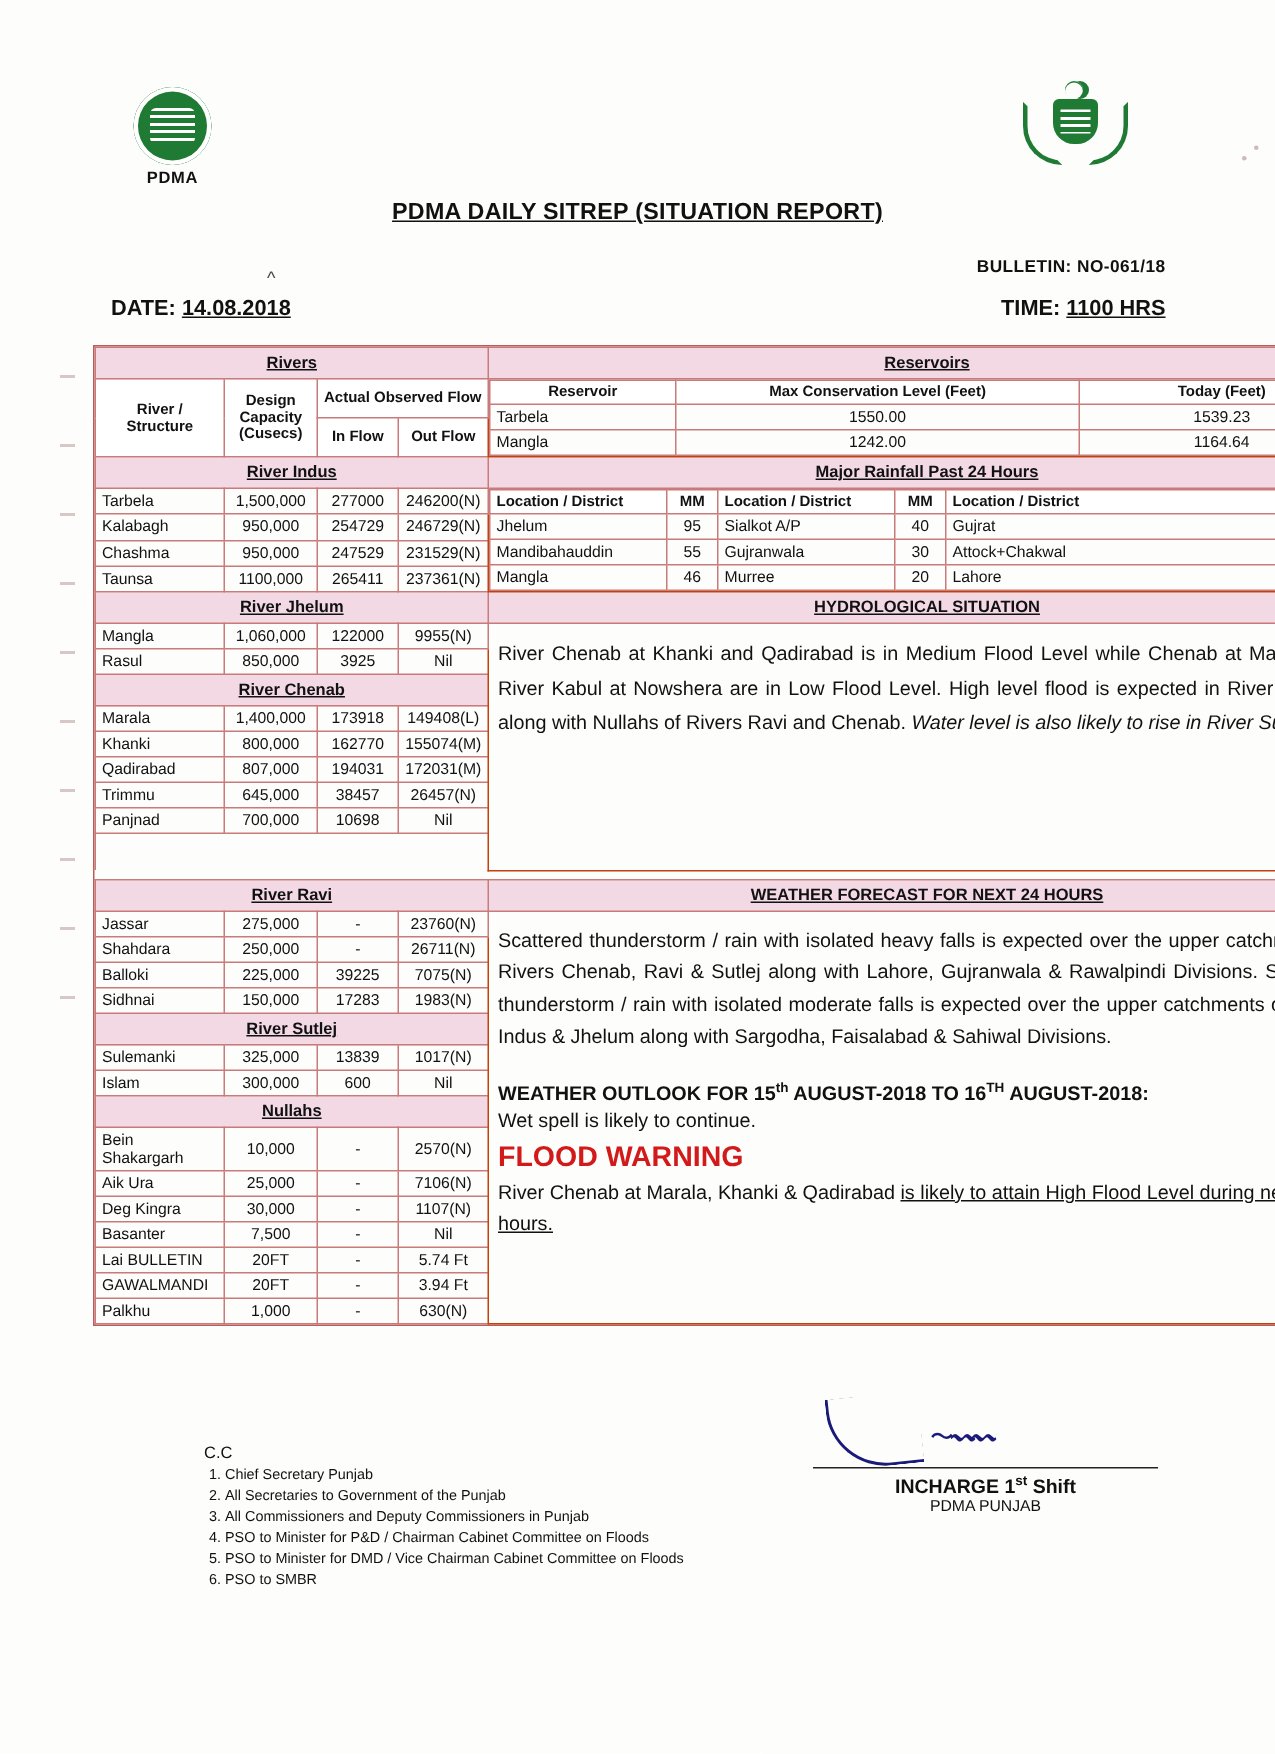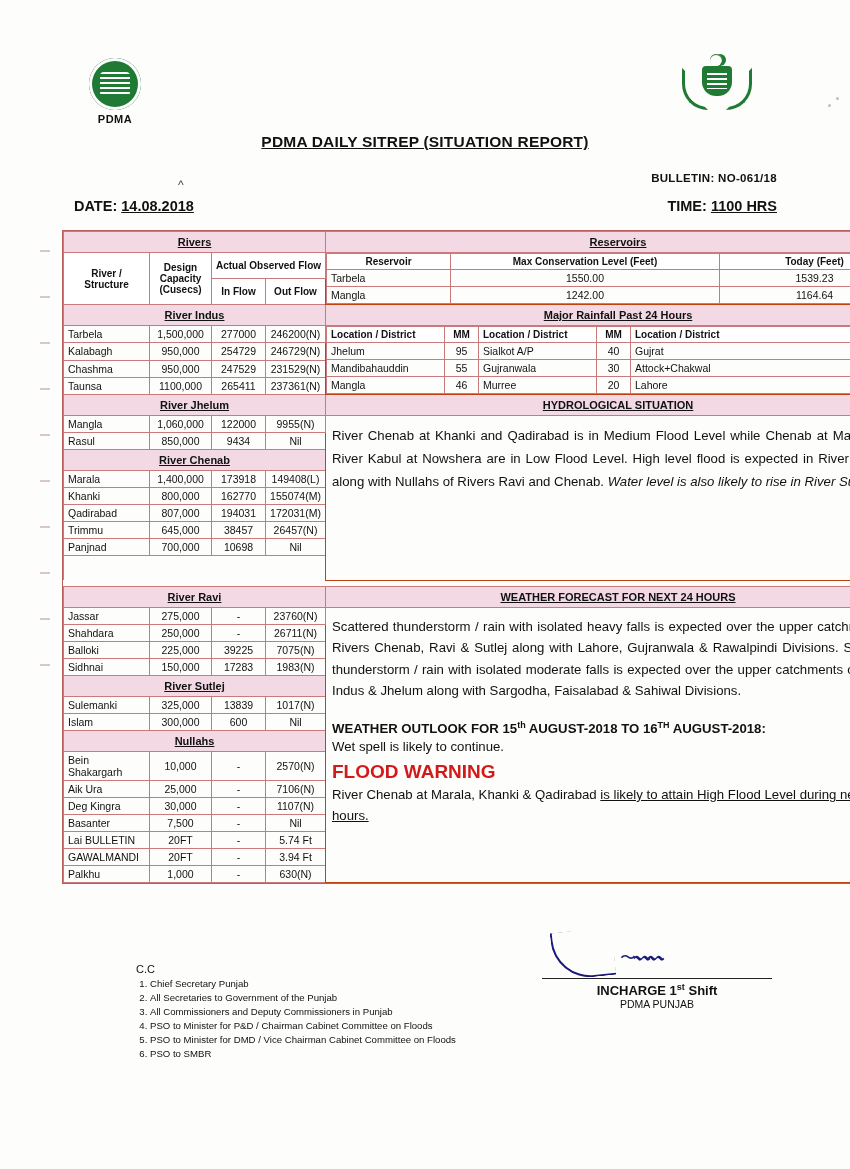--- a/index.html
+++ b/index.html
@@ -470,21 +470,21 @@
         <td class="ctr">9955(N)</td>
         <td class="rightcell" rowspan="9">
           <div class="para">
             <span>River Chenab at Khanki and Qadirabad is in Medium Flood Level while Chenab at Marala and River Kabul at Nowshera are in Low Flood Level. High level flood is expected in River Chenab along with Nullahs of Rivers Ravi and Chenab. </span><i>Water level is also likely to rise in River Sutlej.</i>
           </div>
         </td>
       </tr>
       <tr>
         <td class="lft nm">Rasul</td>
         <td class="ctr">850,000</td>
-        <td class="ctr">9434</td>
+        <td class="ctr">3925</td>
         <td class="ctr">Nil</td>
       </tr>
 
       <tr>
         <td class="band" colspan="4">River Chenab</td>
       </tr>
       <tr>
         <td class="lft nm">Marala</td>
         <td class="ctr">1,400,000</td>
         <td class="ctr">173918</td>

